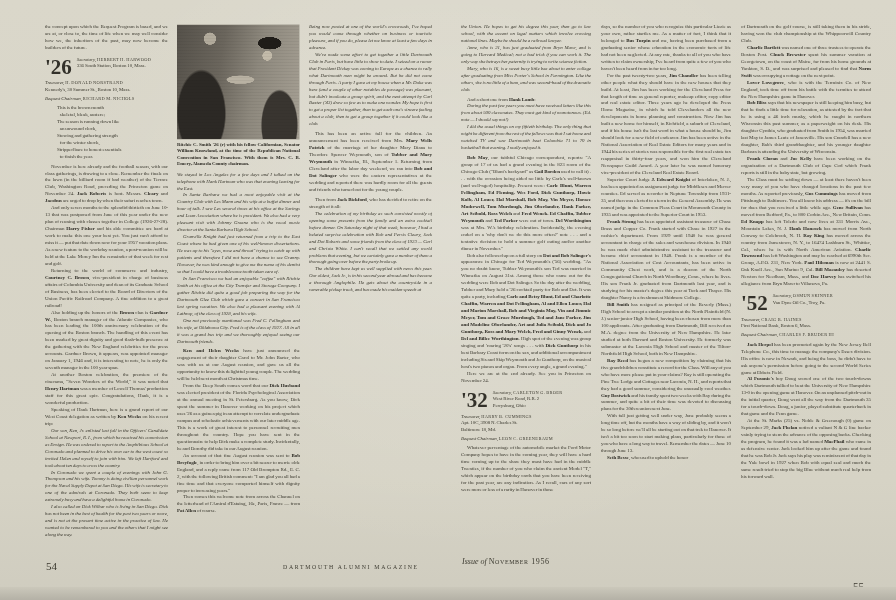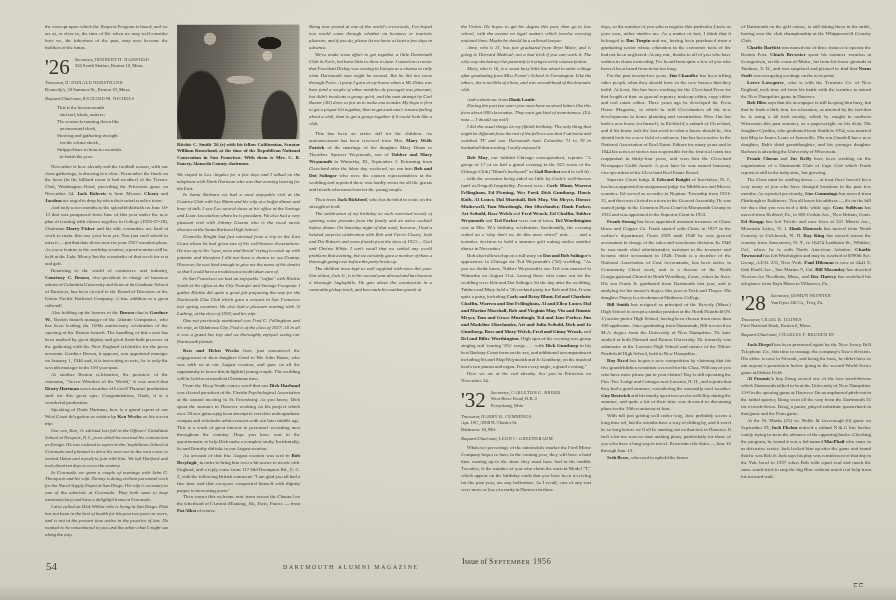--- a/index.html
+++ b/index.html
@@ -35,21 +35,21 @@
   .para.sp{margin-top:3px;}
   .para.let{font-style:italic;font-size:4.9px;}
   .para b{font-weight:bold;color:#2d2b24;}
   .poem{
     margin:3px 0 3px 12px;text-align:left;
     font-size:5px;line-height:6.9px;
   }
   .poem div{white-space:pre;}
   .head{margin:5px 0 3px;text-align:left;}
   .head .yr{
-    float:left;font-weight:normal;
+    float:left;font-weight:bold;
     font-size:21px;line-height:17px;
     margin:2px 5px 0 0;color:#33312a;
   }
   .hl{font-size:4.9px;line-height:6.5px;}
   .hl i{font-style:italic;}
   .hl .sc{font-size:4.4px;letter-spacing:0.35px;}
   .hbelow{clear:both;padding-top:2px;}
   .hbelow .rg{margin-top:2.5px;}
   .photo{
     width:122px;height:114px;margin:1px 0 3px;
@@ -66,21 +66,21 @@
   }
   .caption{
     font-weight:bold;font-size:4.9px;line-height:6.4px;
     text-align:justify;margin:0 0 4px;color:#2f2d26;
   }
   .footer-item{position:absolute;color:#3c3a30;}
   .pgnum{font-size:11px;}
   #f-54{left:46px;top:560px;}
   #f-mag{left:283px;top:564px;font-size:5.8px;letter-spacing:1.7px;}
   #f-issue{left:462px;top:557px;font-size:8px;}
-  #f-issue .it{}
+  #f-issue .it{font-style:italic;}
   #f-issue .scaps{font-variant:small-caps;letter-spacing:0.6px;}
   #f-55{left:853px;top:580px;}
 </style>
 </head>
 <body>
 
 <div class="spread"></div>
 
 <div class="page page-left">
   <div class="col">
@@ -174,37 +174,37 @@
       <p class="para"><b>Seth Besse</b>, who used to uphold the honor</p>
     </div>
   <div class="col">
       <p class="para f">of Dartmouth on the golf course, is still taking them in his stride, having won the club championship at the Whippoorwill Country Club.</p>
       <p class="para"><b>Charlie Bartlett</b> was named one of three trustees to operate the Boston Post. <b>Chuck Brewster</b> spent his summer vacation at Georgetown, on the coast of Maine, far from his home grounds at Yankton, S. D., and was surprised and pleased to find that <b>Norm Swift</b> was occupying a cottage on the next point.</p>
       <p class="para"><b>Lover Lovegrove</b>, who is with the Terminix Co. of New England, took time off from his battle with the termites to attend the New Hampshire game in Hanover.</p>
       <p class="para"><b>Bob Bliss</b> says that his newspaper is still keeping him busy, but that he finds a little time for relaxation, as attested by the fact that he is using a 46 inch musky, which he caught in northern Wisconsin this past summer, as a paperweight on his desk. His daughter Cynthia, who graduated from Smith in 1954, was married last May to James Leute of Janesville. His son Crandell has a new daughter, Bab's third granddaughter, and his younger daughter Barbara is attending the University of Wisconsin.</p>
       <p class="para"><b>Frank Cloran</b> and <b>Joe Kelly</b> have been working on the organization of a Dartmouth Club of Cape Cod which Frank reports is still in the baby state, but growing.</p>
       <p class="para">The Class must be settling down — at least there haven't been very many of you who have changed locations in the past few months. As reported previously, <b>Gus Cummings</b> has moved from Pittsburgh to Baltimore. You all know his address — it's on the bill for dues that you received a little while ago. <b>Gene Sullivan</b> has moved from Bedford, Pa., to 800 Corbin Ave., New Britain, Conn. <b>Ed Knapp</b> has left Toledo and now lives at 331 Morris Ave., Mountain Lakes, N. J. <b>Hank Hancock</b> has moved from North Conway to Colebrook, N. H. <b>Ray King</b> has moved across the country from Jamestown, N. Y., to 16474 Lashburn St., Whittier, Cal., where he is with North American Aviation. <b>Charlie Townsend</b> has left Washington and may be reached at 6990th Sec. Group, A.P.O. 231, New York. <b>Paul Hileman</b> is now at 2441 S. Oak Knoll Ave., San Marino 9, Cal. <b>Bill Macauley</b> has deserted Newton for Needham, Mass., and <b>Doc Harvey</b> has switched his allegiance from Bryn Mawr to Villanova, Pa.</p>
       <div class="head">
-        <span class="yr">'28</span>
+        <span class="yr">'52</span>
         <div class="hl"><i>Secretary, </i><span class="sc">OSMUN SKINNER</span></div>
         <div class="hl">Van Dyne Oil Co., Troy, Pa.</div>
         <div class="hbelow">
           <div class="hl rg"><i>Treasurer, </i><span class="sc">CRAIG B. HAINES</span></div>
           <div class="hl">First National Bank, Boston 6, Mass.</div>
           <div class="hl rg"><i>Bequest Chairman, </i><span class="sc">CHARLES F. BRUDER III</span></div>
         </div>
       </div>
       <p class="para"><b>Jack Herpel</b> has been promoted again by the New Jersey Bell Telephone Co., this time to manage the company's Essex division. His office is now in Newark, and being the boss, he didn't have to ask anyone's permission before going to the second World Series game at Ebbets Field.</p>
       <p class="para"><b>Al Fusonie's</b> boy Doug scored one of the two touch-downs which Dartmouth tallied to beat the University of New Hampshire 13-0 in the opening game at Hanover. On an unplanned pitch-out in the initial quarter, Doug went all the way from the Dartmouth 35 for a touch-down. Doug, a junior, played substitute quarterback in that game and the Penn game.</p>
       <p class="para">At the St. Marks (25) vs. Noble &amp; Greenough (0) game on September 29, <b>Jack Phelan</b> noticed a valiant N &amp; G line backer vainly trying to stem the advance of the opposing backs. Checking the program, he found it was a lad named <b>MacPhail</b> who came in as defensive center. Jack looked him up after the game and found that he was Bob Jr. Jack says his play was reminiscent of that day in the Yale bowl in 1927 when Bob with equal zeal and much the same result tried to stop the big Blue without much real help from his forward wall.</p>
     </div>
 </div>
 
 <div class="footer-item pgnum" id="f-54">54</div>
 <div class="footer-item" id="f-mag">DARTMOUTH ALUMNI MAGAZINE</div>
 <div class="footer-item" id="f-issue">
   <span class="it">Issue of</span>
   <span> </span>
-  <span class="scaps">September 1956</span>
+  <span class="scaps">November 1956</span>
 </div>
 <div class="footer-item pgnum" id="f-55">55</div>
 
 <div class="page-edge"></div>
 
 </body></html>

